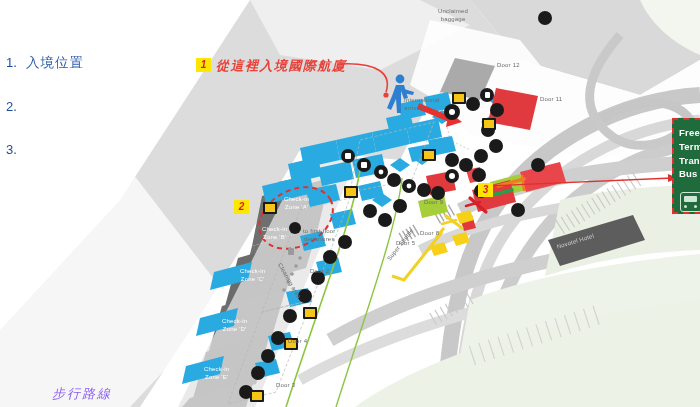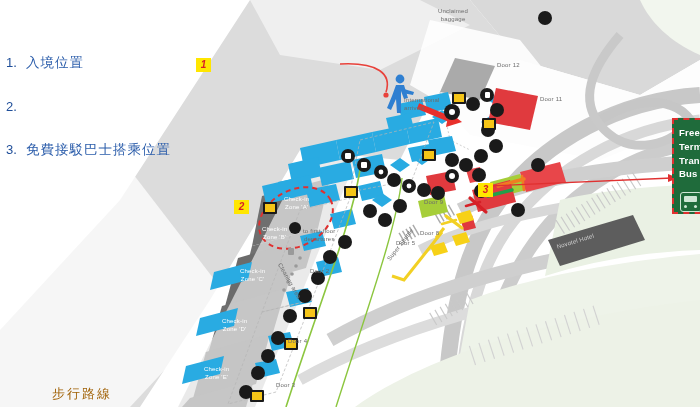--- a/index.html
+++ b/index.html
@@ -36,21 +36,21 @@
   #marker1{left:196px;top:58px;}
   #marker2{left:234px;top:200px;}
   #marker3{left:478px;top:183px;}
 
   
   .mlabel{position:absolute;color:#6c6c6c;font-size:6px;letter-spacing:.2px;line-height:1.25;z-index:30;white-space:pre-line;}
   .mlabel.w{color:#ffffff;}
   .mlabel.dk{color:#555;}
 
   
-  .legend-txt{position:absolute;left:52px;top:385px;color:#a16207;font-size:13px;letter-spacing:2px;z-index:40;}
+  .legend-txt{position:absolute;left:52px;top:385px;color:#8b5cf6;font-size:13px;letter-spacing:2px;z-index:40;font-style:italic;}
 
   
   .green-box{
     position:absolute;left:672px;top:118px;width:40px;height:96px;z-index:48;
     background:#1f6b3b;border:2px dashed #e03030;box-sizing:border-box;
     padding:6px 3px 0 5px;
   }
   .green-box .gt{color:#fff;font-size:9.5px;font-weight:bold;line-height:1.45;letter-spacing:.2px;}
   .bus-ic{position:absolute;left:6px;top:72px;width:20px;height:18px;border:1.5px solid #cfe6d6;border-radius:3px;}
   .bus-ic:before{content:"";position:absolute;left:3px;top:3px;width:13px;height:6px;background:#cfe6d6;border-radius:1px;}
@@ -402,24 +402,24 @@
   <div class="instructions">
     <div class="ins-row">
       <span class="ins-num">1.</span>
       <span class="ins-txt">入境位置</span>
     </div>
     <div class="ins-row">
       <span class="ins-num">2.</span>
     </div>
     <div class="ins-row">
       <span class="ins-num">3.</span>
-      <span class="ins-txt">免費接駁巴士搭乘位置</span>
     </div>
   </div>
 
+  <div class="red-note">從這裡入境國際航廈</div>
 
   <div class="marker" id="marker1">1</div>
   <div class="marker" id="marker2">2</div>
   <div class="marker" id="marker3">3</div>
 
   <div class="legend-txt">步行路線</div>
 
   <div class="green-box">
     <div class="gt">Free</div>
     <div class="gt">Terminal</div>

